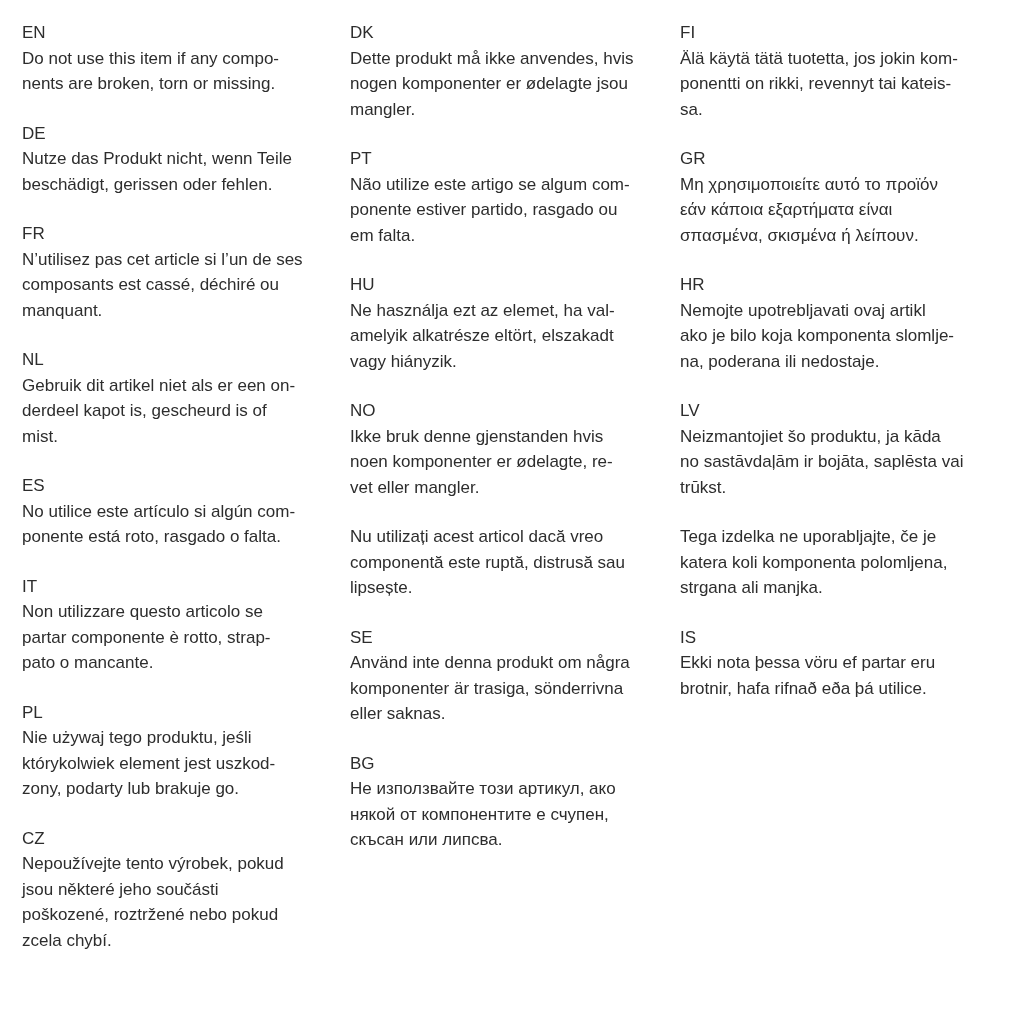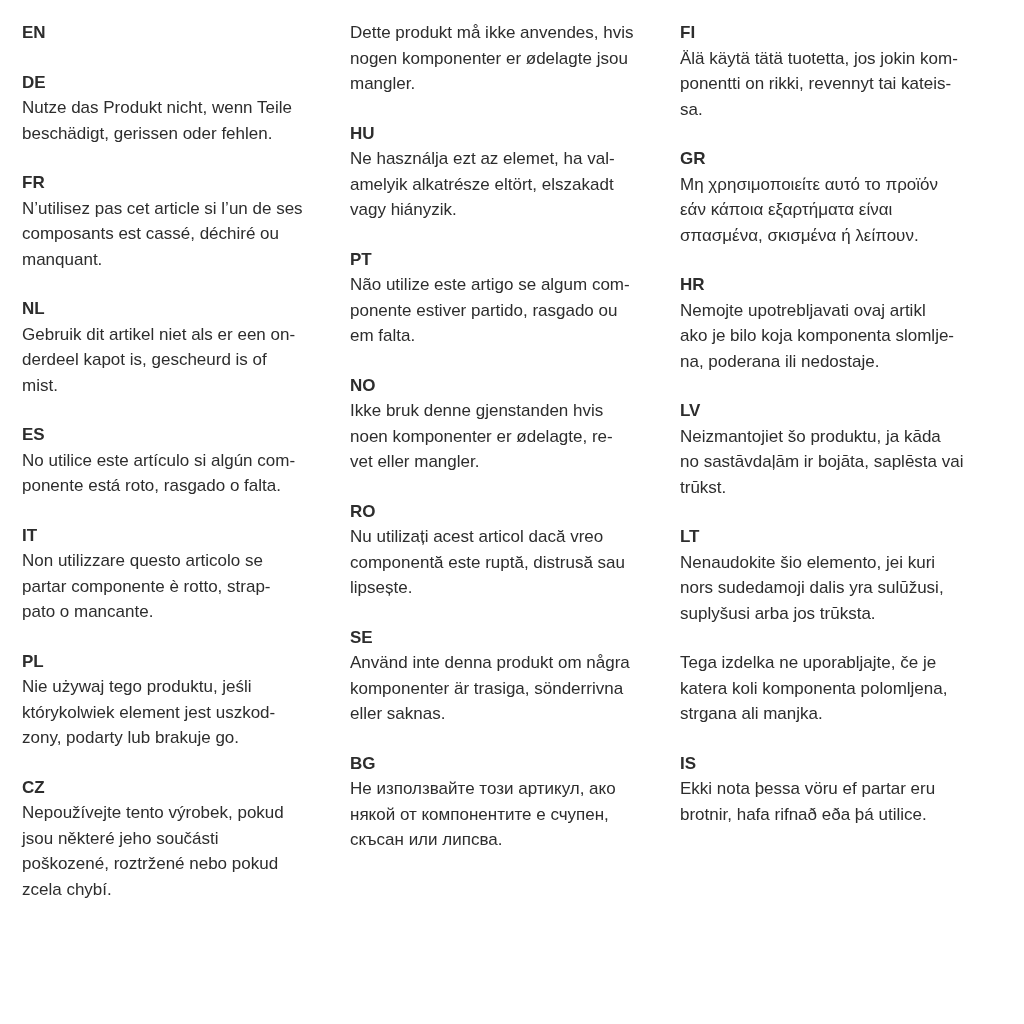--- a/index.html
+++ b/index.html
@@ -19,36 +19,38 @@
   }
   .col { flex: 0 0 auto; }
   .col-0 { width: 313px; margin-right: 15px; }
   .col-1 { width: 315px; margin-right: 15px; }
   .col-2 { width: 332px; }
   .block { margin: 0 0 24px 0; }
   .code {
     margin: 0;
     font-size: 17px;
     line-height: 25.5px;
-    font-weight: 700;
+    font-weight: 400;
   }
   .text {
     margin: 0;
     font-size: 17px;
     line-height: 25.5px;
     white-space: pre;
   }
 </style>
 </head>
 <body style="background: rgb(255, 255, 255); color: rgb(45, 45, 45);">
 
 <div class="page">
   <div class="col col-0">
   <section class="block">
     <h2 class="code">EN</h2>
+    <p class="text">Do not use this item if any compo-
+nents are broken, torn or missing.</p>
   </section>
 
   <section class="block">
     <h2 class="code">DE</h2>
     <p class="text">Nutze das Produkt nicht, wenn Teile
 beschädigt, gerissen oder fehlen.</p>
   </section>
 
   <section class="block">
     <h2 class="code">FR</h2>
@@ -87,48 +89,48 @@
   <section class="block">
     <h2 class="code">CZ</h2>
     <p class="text">Nepoužívejte tento výrobek, pokud
 jsou některé jeho součásti
 poškozené, roztržené nebo pokud
 zcela chybí.</p>
   </section>
 </div>
   <div class="col col-1">
   <section class="block">
+    <h2 class="code">DK</h2>
     <p class="text">Dette produkt må ikke anvendes, hvis
 nogen komponenter er ødelagte jsou
 mangler.</p>
+  </section>
+
+  <section class="block">
+    <h2 class="code">PT</h2>
+    <p class="text">Não utilize este artigo se algum com-
+ponente estiver partido, rasgado ou
+em falta.</p>
   </section>
 
   <section class="block">
     <h2 class="code">HU</h2>
     <p class="text">Ne használja ezt az elemet, ha val-
 amelyik alkatrésze eltört, elszakadt
 vagy hiányzik.</p>
   </section>
 
   <section class="block">
-    <h2 class="code">PT</h2>
-    <p class="text">Não utilize este artigo se algum com-
-ponente estiver partido, rasgado ou
-em falta.</p>
-  </section>
-
-  <section class="block">
     <h2 class="code">NO</h2>
     <p class="text">Ikke bruk denne gjenstanden hvis
 noen komponenter er ødelagte, re-
 vet eller mangler.</p>
   </section>
 
   <section class="block">
-    <h2 class="code">RO</h2>
     <p class="text">Nu utilizați acest articol dacă vreo
 componentă este ruptă, distrusă sau
 lipsește.</p>
   </section>
 
   <section class="block">
     <h2 class="code">SE</h2>
     <p class="text">Använd inte denna produkt om några
 komponenter är trasiga, sönderrivna
 eller saknas.</p>
@@ -164,26 +166,20 @@
 na, poderana ili nedostaje.</p>
   </section>
 
   <section class="block">
     <h2 class="code">LV</h2>
     <p class="text">Neizmantojiet šo produktu, ja kāda
 no sastāvdaļām ir bojāta, saplēsta vai
 trūkst.</p>
   </section>
 
-  <section class="block">
-    <h2 class="code">LT</h2>
-    <p class="text">Nenaudokite šio elemento, jei kuri
-nors sudedamoji dalis yra sulūžusi,
-suplyšusi arba jos trūksta.</p>
-  </section>
 
 
   <section class="block">
     <p class="text">Tega izdelka ne uporabljajte, če je
 katera koli komponenta polomljena,
 strgana ali manjka.</p>
   </section>
 
   <section class="block">
     <h2 class="code">IS</h2>

